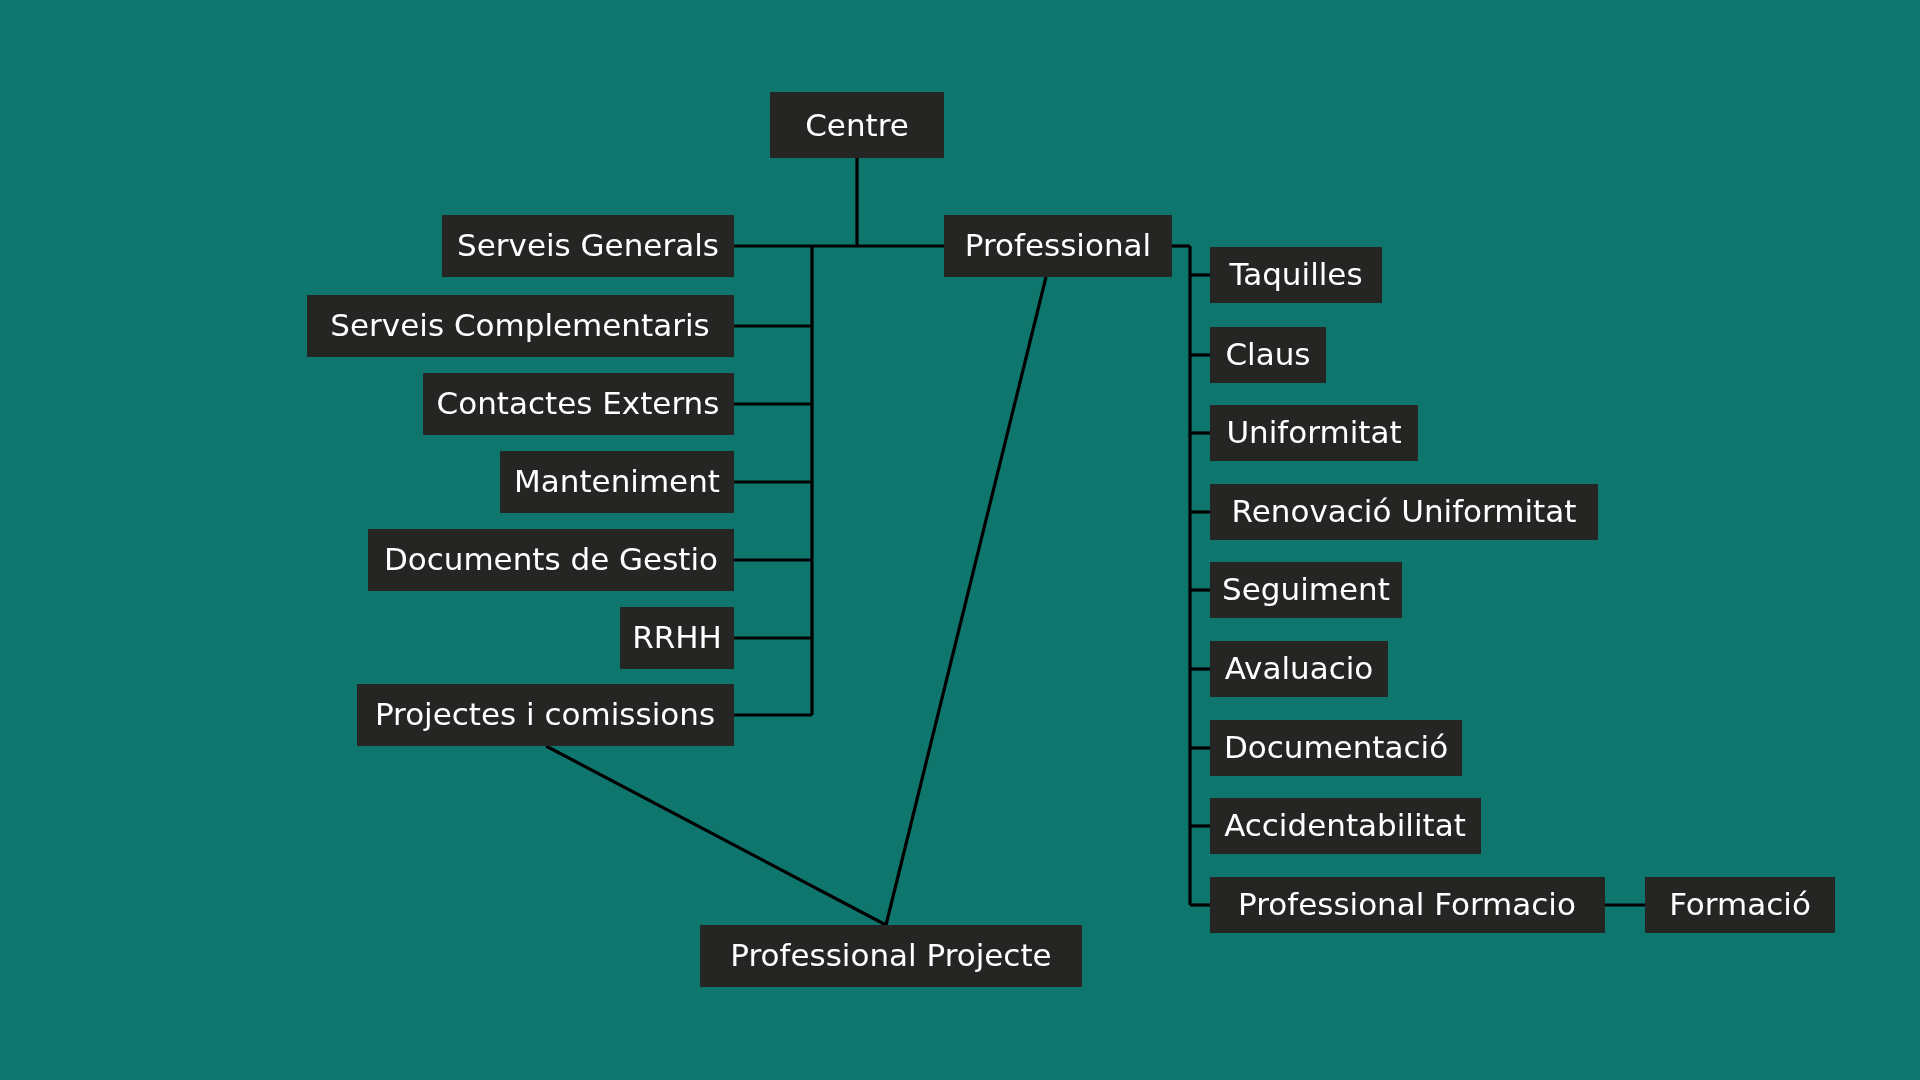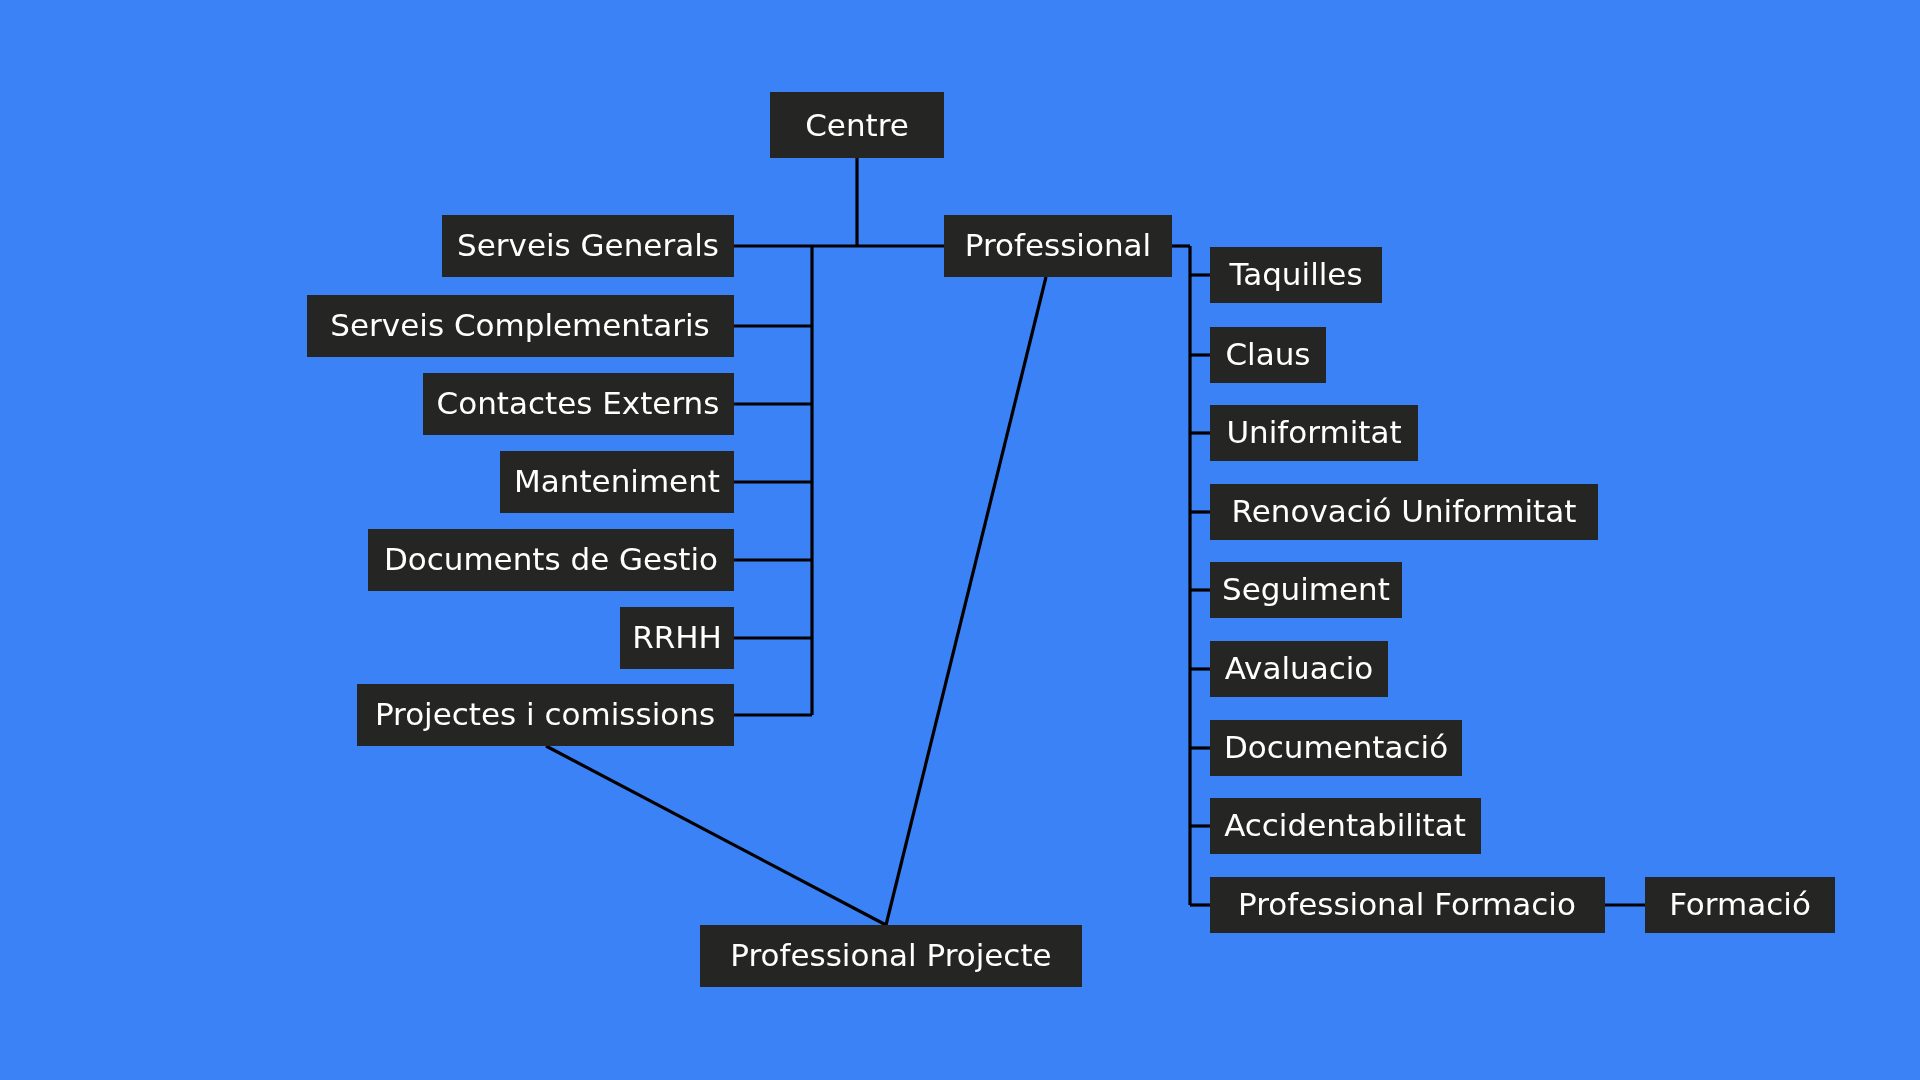--- a/index.html
+++ b/index.html
@@ -8,21 +8,21 @@
     background: #ffffff;
     width: 1920px;
     height: 1080px;
     overflow: hidden;
     font-family: "DejaVu Sans", sans-serif;
   }
   #diagram-root {
     position: relative;
     width: 1920px;
     height: 1080px;
-    background: #3b82f6;
+    background: #0f766e;
   }
   svg#org-chart {
     display: block;
     width: 1920px;
     height: 1080px;
   }
   .node-rect {
     fill: #252624;
   }
   .node-label {

